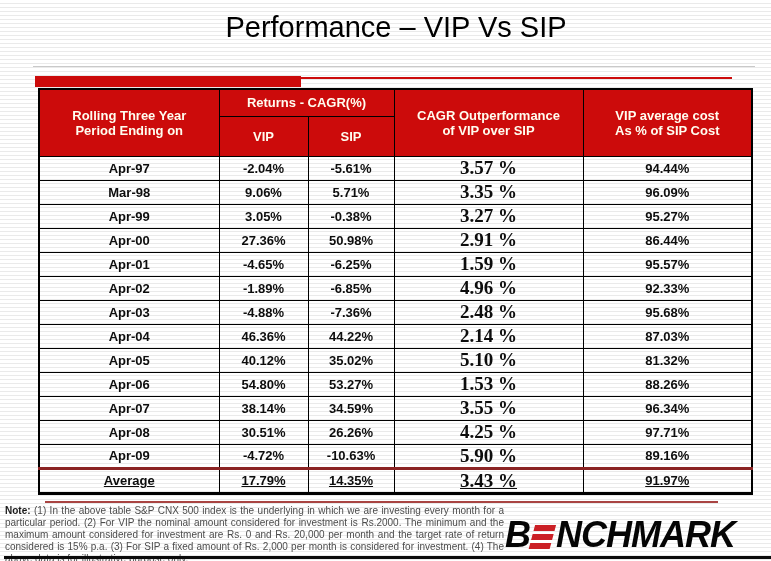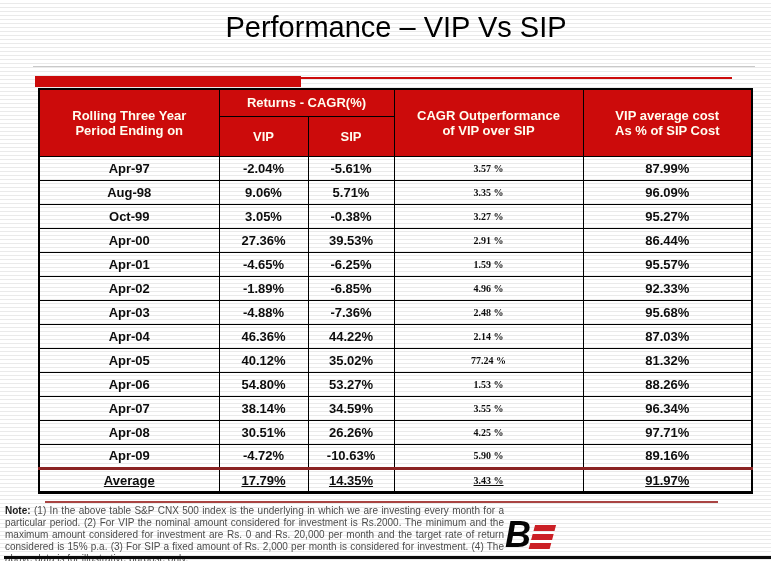--- a/index.html
+++ b/index.html
@@ -46,21 +46,21 @@
   }
   thead tr.h1 th{height:27px;}
   thead tr.h2 th{height:40px;}
   tbody td{
     height:24px;
     font-weight:bold;font-size:13px;color:#0d0d0d;
     background:transparent;
   }
   tbody td.serif{
     font-family:"Liberation Serif",serif;
-    font-size:10px;
+    font-size:19px;
   }
   tr.average-row td{border-top:3px solid var(--maroon-divider);text-decoration:underline;}
 
   .red-underline{position:absolute;left:45px;top:501px;width:673px;height:2px;background:var(--underline-red);}
 
   .note{
     position:absolute;left:5px;top:505px;width:499px;
     font-size:10px;line-height:12px;color:#4c4c4c;
     text-align:justify;
   }
@@ -121,40 +121,40 @@
         <th>VIP</th>
         <th>SIP</th>
       </tr>
     </thead>
     <tbody>
         <tr>
           <td>Apr-97</td>
           <td>-2.04%</td>
           <td>-5.61%</td>
           <td class="serif">3.57 %</td>
-          <td>87.99%</td>
-        </tr>
-        <tr>
-          <td>Aug-98</td>
+          <td>94.44%</td>
+        </tr>
+        <tr>
+          <td>Mar-98</td>
           <td>9.06%</td>
           <td>5.71%</td>
           <td class="serif">3.35 %</td>
           <td>96.09%</td>
         </tr>
         <tr>
-          <td>Oct-99</td>
+          <td>Apr-99</td>
           <td>3.05%</td>
           <td>-0.38%</td>
           <td class="serif">3.27 %</td>
           <td>95.27%</td>
         </tr>
         <tr>
           <td>Apr-00</td>
           <td>27.36%</td>
-          <td>39.53%</td>
+          <td>50.98%</td>
           <td class="serif">2.91 %</td>
           <td>86.44%</td>
         </tr>
         <tr>
           <td>Apr-01</td>
           <td>-4.65%</td>
           <td>-6.25%</td>
           <td class="serif">1.59 %</td>
           <td>95.57%</td>
         </tr>
@@ -176,21 +176,21 @@
           <td>Apr-04</td>
           <td>46.36%</td>
           <td>44.22%</td>
           <td class="serif">2.14 %</td>
           <td>87.03%</td>
         </tr>
         <tr>
           <td>Apr-05</td>
           <td>40.12%</td>
           <td>35.02%</td>
-          <td class="serif">77.24 %</td>
+          <td class="serif">5.10 %</td>
           <td>81.32%</td>
         </tr>
         <tr>
           <td>Apr-06</td>
           <td>54.80%</td>
           <td>53.27%</td>
           <td class="serif">1.53 %</td>
           <td>88.26%</td>
         </tr>
         <tr>
@@ -231,16 +231,17 @@
     <span>(1) In the above table S&amp;P CNX 500 index is the underlying in which we are investing every month for a particular period.  (2) For VIP the nominal amount considered for investment is Rs.2000. The minimum and the maximum amount considered for investment are Rs. 0 and Rs. 20,000 per  month and the target rate of  return considered is 15% p.a. (3) For SIP a fixed amount of Rs. 2,000 per month is considered for investment. (4) The above data is for illustrative purpose only.</span>
   </div>
 
   <div class="logo">
     <span>B</span>
     <span class="logo-e">
       <span class="bar"></span>
       <span class="bar"></span>
       <span class="bar"></span>
     </span>
+    <span>NCHMARK</span>
   </div>
 
   <div class="bottom-rule"></div>
 </div>
 
 </body></html>

